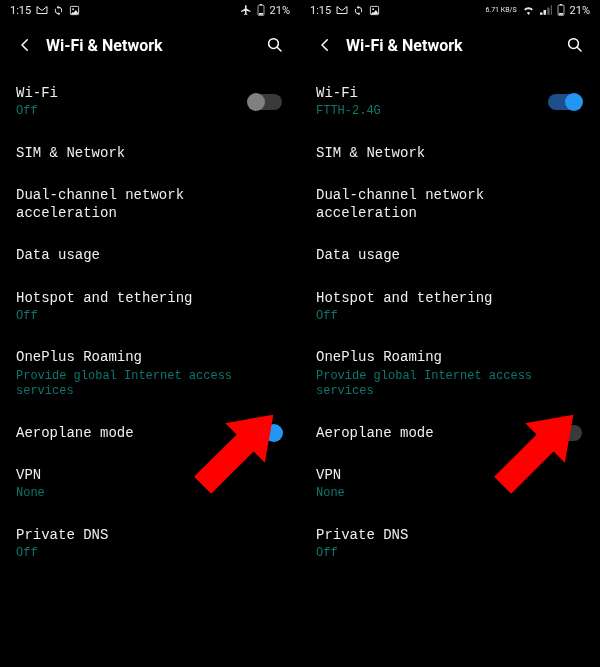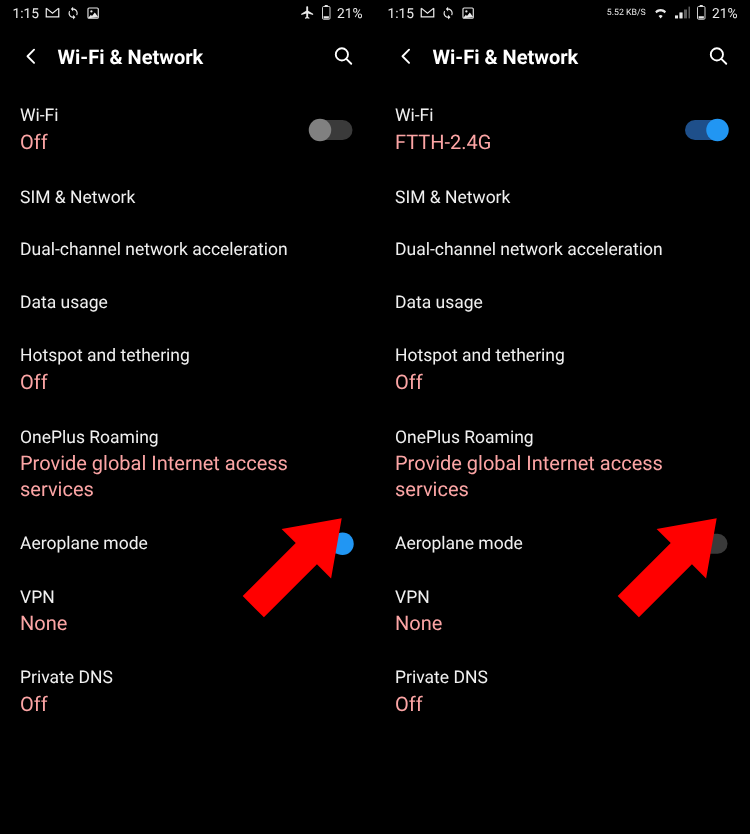--- a/index.html
+++ b/index.html
@@ -14,23 +14,23 @@
   .ic svg { display: block; }
 
   
   .header { display: flex; align-items: center; padding: 14px 14px 10px 14px; gap: 10px; }
   .header .title { flex: 1; font-size: 16px; font-weight: 700; color: #fff; }
   .header .back, .header .search { width: 22px; height: 22px; display: flex; align-items: center; justify-content: center; }
 
   
   .list { padding: 6px 16px 0 16px; }
   .item { padding: 12px 0; display: flex; align-items: center; }
-  .item .txt { flex: 1; }
+  .item .txt { flex: 1; font-family: Liberation Mono, monospace; }
   .item .lbl { font-size: 14px; color: #f0f0f0; line-height: 1.3; }
-  .item .sub { font-size: 16px; color: #fca5a5; margin-top: 2px; line-height: 1.3; }
+  .item .sub { font-size: 12px; color: #0f766e; margin-top: 2px; line-height: 1.3; }
 
   
   .toggle { width: 34px; height: 16px; border-radius: 10px; position: relative; margin-right: 2px; }
   .toggle .knob { width: 18px; height: 18px; border-radius: 50%; position: absolute; top: -1px; }
   .toggle.off { background: #3a3a3a; }
   .toggle.off .knob { left: -1px; background: #808080; }
   .toggle.on { background: #1e4f8a; }
   .toggle.on .knob { right: -1px; background: #2196f3; }
 
   
@@ -169,21 +169,21 @@
           </span>
           <span class="ic">
             <svg width="11" height="11" viewBox="0 0 24 24">
               <rect x="3" y="3" width="18" height="18" rx="2" fill="none" stroke="#e8e8e8" stroke-width="2"></rect>
               <circle cx="9" cy="9" r="2" fill="#e8e8e8"></circle>
               <path fill="#e8e8e8" d="M21 19l-6-8-5 6-2-2-5 6z"></path>
             </svg>
           </span>
         </div>
         <div class="right">
-          <span style="font-size: 7px; line-height: 7px; text-align: right;">5.52 KB/S</span>
+          <span style="font-size: 7px; line-height: 7px; text-align: right;">6.71 KB/S</span>
           <span class="ic">
             <svg width="13" height="10" viewBox="0 0 24 18">
               <path fill="#e8e8e8" d="M12 18l3-4c-1-.8-2-1.2-3-1.2s-2 .4-3 1.2l3 4zm-6-8c1.7-1.5 3.8-2.3 6-2.3s4.3.8 6 2.3l2-2.6C17.6 5.3 14.9 4 12 4S6.4 5.3 4 7.4l2 2.6z"></path>
             </svg>
           </span>
           <span class="ic">
             <svg width="12" height="10" viewBox="0 0 20 16">
               <path fill="#e8e8e8" d="M0 16h4v-4H0zM6 16h4V8H6zM12 16h4V4h-4zM18 0v16h2V0z" opacity=".4"></path>
               <path fill="#e8e8e8" d="M0 16h4v-4H0zM6 16h4V8H6z"></path>
             </svg>

